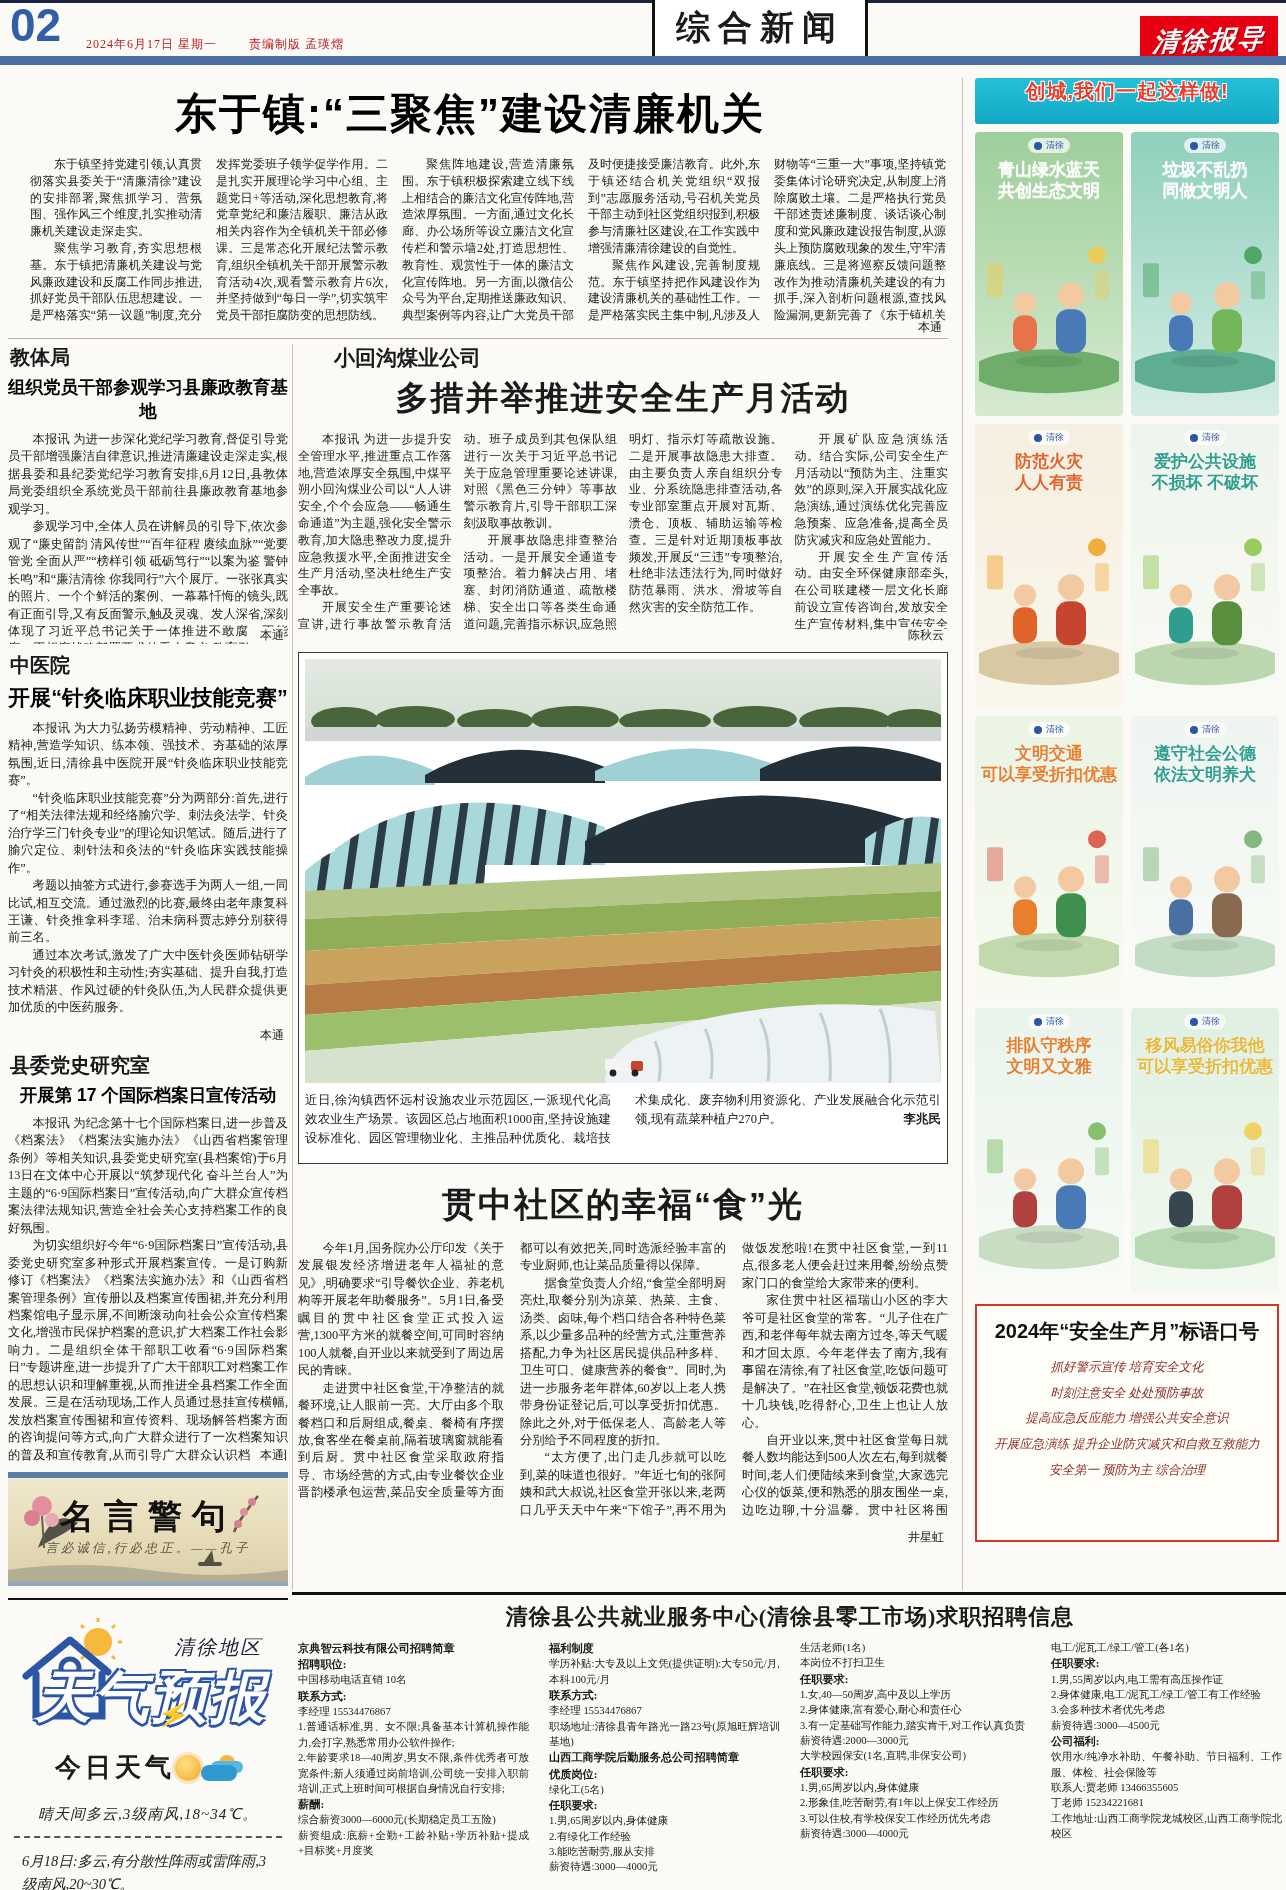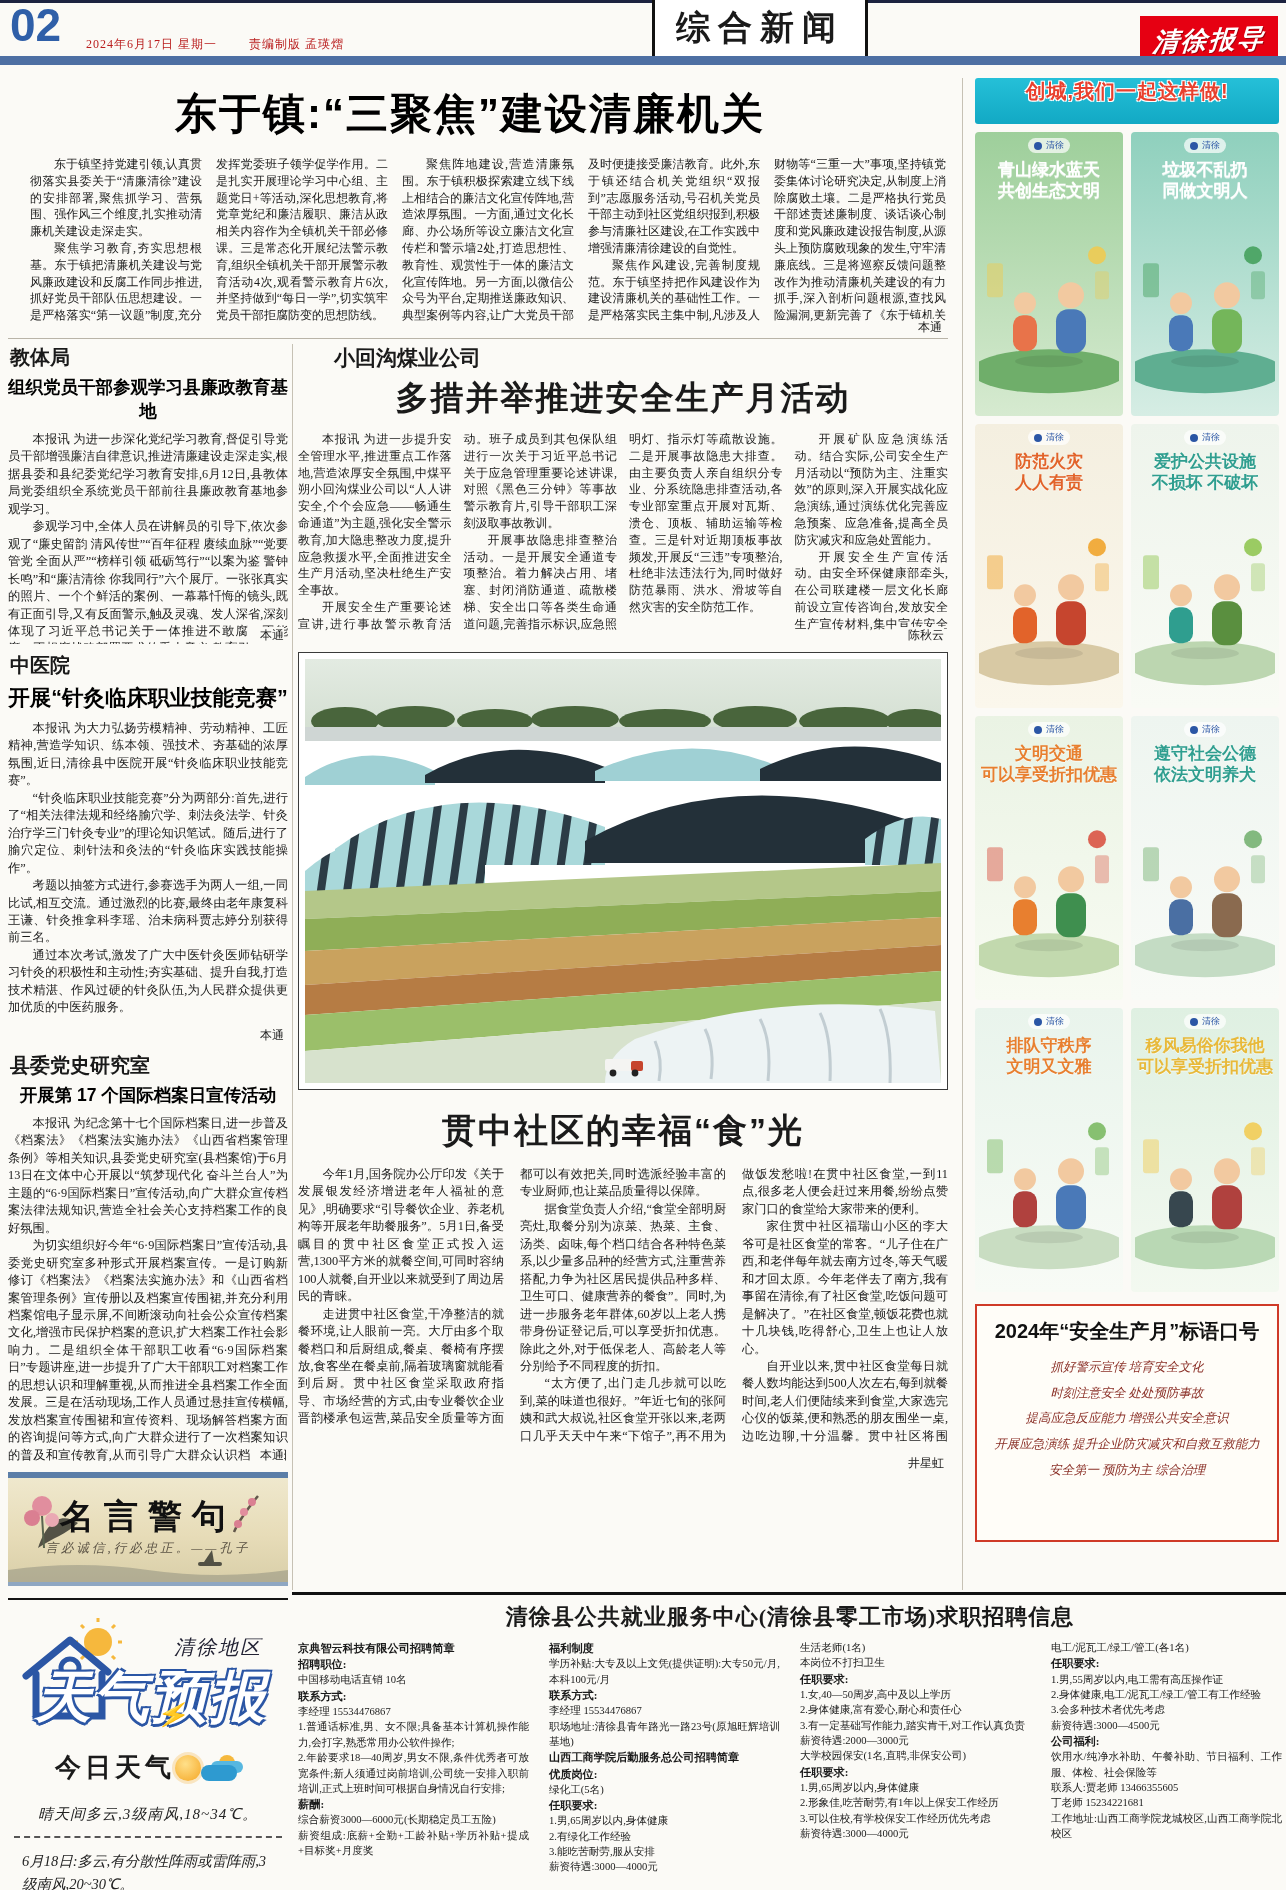--- a/index.html
+++ b/index.html
@@ -291,20 +291,24 @@
               <path d="M575 350 q12 26 10 74"></path>
           </g>
         </g>
         <g>
           <rect x="300" y="400" width="30" height="12" rx="2" fill="#f4f4f2"></rect>
           <rect x="326" y="402" width="12" height="10" rx="2" fill="#c6452e"></rect>
           <circle cx="308" cy="414" r="3.4" fill="#222"></circle>
             <circle cx="330" cy="414" r="3.4" fill="#222"></circle>
         </g>
       </svg>
+      <div class="caption">
+        <span>近日,徐沟镇西怀远村设施农业示范园区,一派现代化高效农业生产场景。该园区总占地面积1000亩,坚持设施建设标准化、园区管理物业化、主推品种优质化、栽培技术集成化、废弃物利用资源化、产业发展融合化示范引领,现有蔬菜种植户270户。</span>
+        <span class="cap-credit">李兆民</span>
+      </div>
     </div>
 
     <div id="canteen">
       <h2>贯中社区的幸福“食”光</h2>
       <div class="body">
           <p class="para">今年1月,国务院办公厅印发《关于发展银发经济增进老年人福祉的意见》,明确要求“引导餐饮企业、养老机构等开展老年助餐服务”。5月1日,备受瞩目的贯中社区食堂正式投入运营,1300平方米的就餐空间,可同时容纳100人就餐,自开业以来就受到了周边居民的青睐。</p>
           <p class="para">走进贯中社区食堂,干净整洁的就餐环境,让人眼前一亮。大厅由多个取餐档口和后厨组成,餐桌、餐椅有序摆放,食客坐在餐桌前,隔着玻璃窗就能看到后厨。贯中社区食堂采取政府指导、市场经营的方式,由专业餐饮企业晋韵楼承包运营,菜品安全质量等方面都可以有效把关,同时选派经验丰富的专业厨师,也让菜品质量得以保障。</p>
           <p class="para">据食堂负责人介绍,“食堂全部明厨亮灶,取餐分别为凉菜、热菜、主食、汤类、卤味,每个档口结合各种特色菜系,以少量多品种的经营方式,注重营养搭配,力争为社区居民提供品种多样、卫生可口、健康营养的餐食”。同时,为进一步服务老年群体,60岁以上老人携带身份证登记后,可以享受折扣优惠。除此之外,对于低保老人、高龄老人等分别给予不同程度的折扣。</p>
           <p class="para">“太方便了,出门走几步就可以吃到,菜的味道也很好。”年近七旬的张阿姨和武大叔说,社区食堂开张以来,老两口几乎天天中午来“下馆子”,再不用为做饭发愁啦!在贯中社区食堂,一到11点,很多老人便会赶过来用餐,纷纷点赞家门口的食堂给大家带来的便利。</p>
           <p class="para">家住贯中社区福瑞山小区的李大爷可是社区食堂的常客。“儿子住在广西,和老伴每年就去南方过冬,等天气暖和才回太原。今年老伴去了南方,我有事留在清徐,有了社区食堂,吃饭问题可是解决了。”在社区食堂,顿饭花费也就十几块钱,吃得舒心,卫生上也让人放心。</p>

